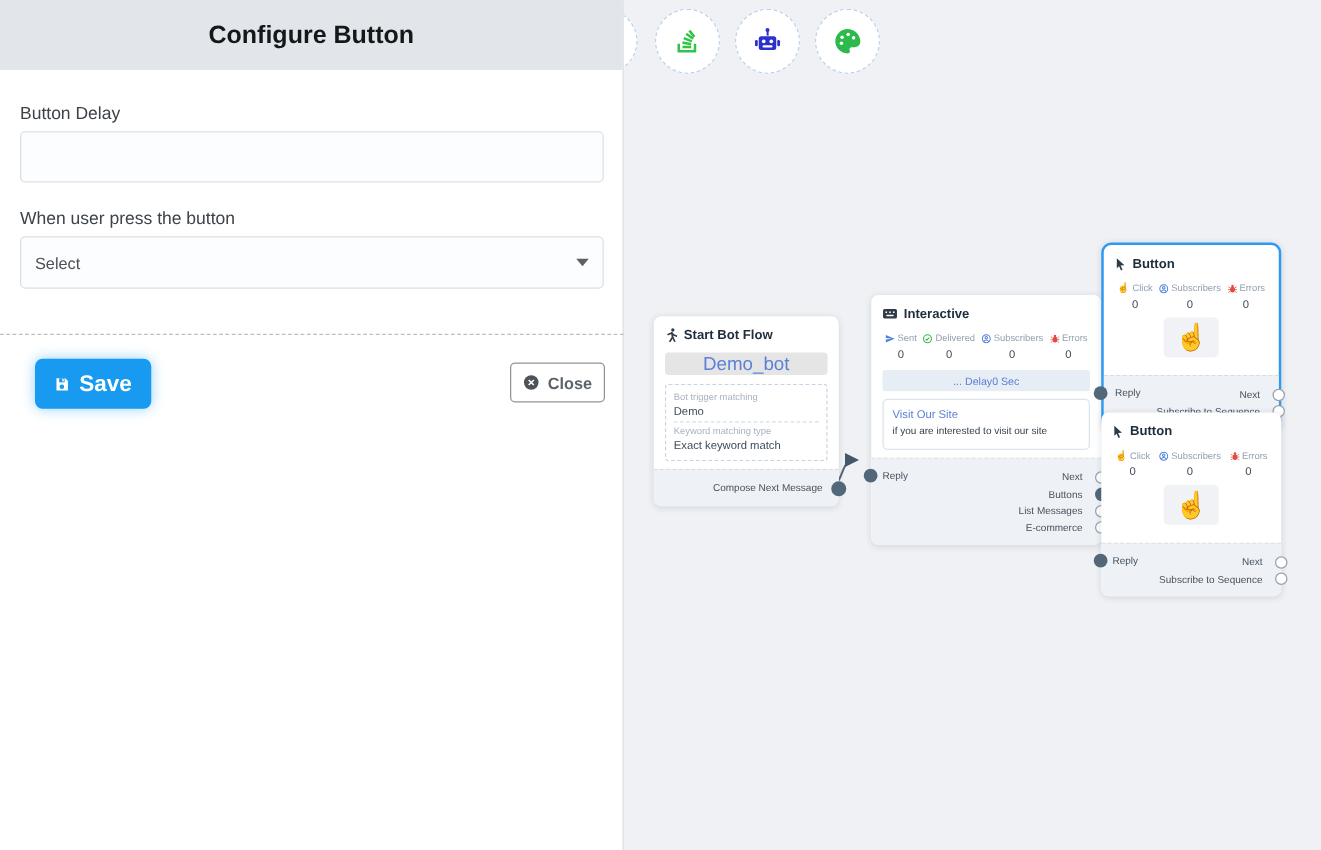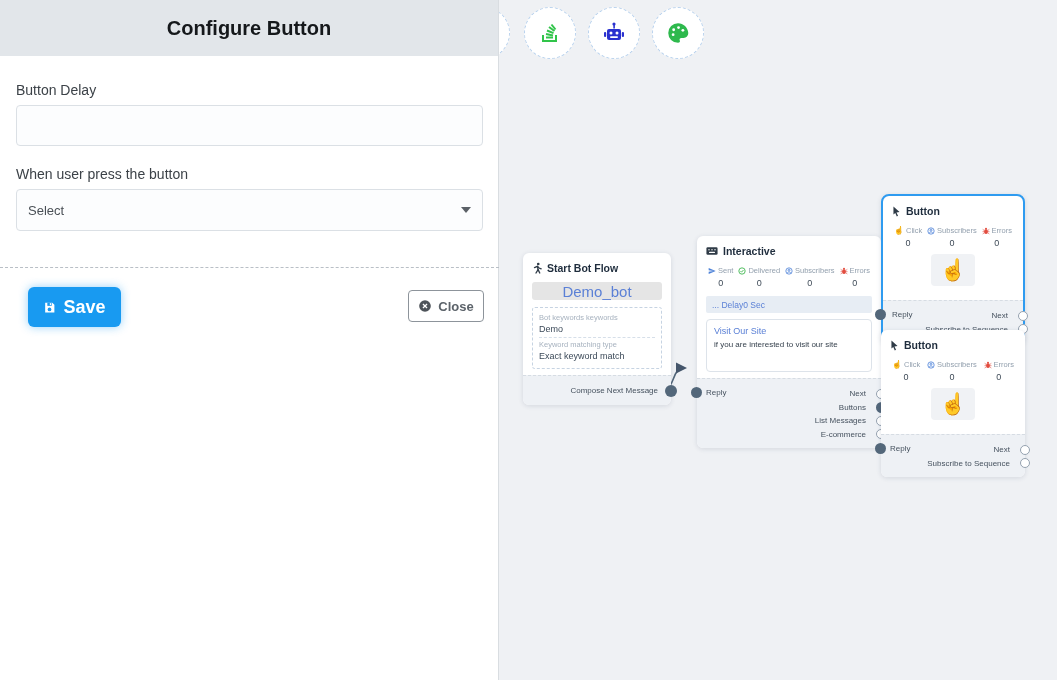--- a/index.html
+++ b/index.html
@@ -44,22 +44,22 @@
   .bot-pill { margin-top:8px; height:18px; background:#e5e5e5; border-radius:3px; color:#5b80d6; font-size:15px; display:flex; align-items:center; justify-content:center; }
   .fields-box { margin-top:7px; border:1px dashed #c6d3e2; border-radius:3px; padding:3px 6px 4px 6px; }
   .fgroup { padding:2px 0 3px 0; border-bottom:1px dashed #d6dfe9; }
   .fgroup:last-child { border-bottom:none; }
   .flabel { font-size:7.5px; color:#a7b2bf; }
   .fvalue { font-size:9px; color:#3c4a59; margin-top:2px; }
   .compose-footer { height:30px; display:flex; align-items:center; justify-content:flex-end; padding-right:13px; font-size:8px; color:#46525f; }
   .port-compose { position:absolute; right:-6px; top:50%; margin-top:-6px; width:12px; height:12px; border-radius:50%; background:#53677a; }
 
   
-  .delay-bar { margin-top:8px; height:17px; background:#e7edf4; border-radius:2px; display:flex; align-items:center; justify-content:flex-start; padding:0 6px; color:#5b80d6; font-size:8.5px; }
-  .msg-box { margin-top:6px; border:1px solid #dde3ea; border-radius:4px; padding:6px 7px 22px 7px; background:#fff; }
+  .delay-bar { margin-top:8px; height:17px; background:#e7edf4; border-radius:2px; display:flex; align-items:center; justify-content:center; padding:0 6px; color:#5b80d6; font-size:8.5px; }
+  .msg-box { margin-top:6px; border:1px solid #dde3ea; border-radius:4px; padding:6px 7px 10px 7px; background:#fff; }
   .msg-title { font-size:9px; color:#5b80d6; }
   .msg-body { font-size:8px; color:#37424e; margin-top:4px; }
 
   
   .hand-wrap { margin:6px auto 8px auto; width:44px; height:32px; background:#f0f2f5; border-radius:4px; display:flex; align-items:center; justify-content:center; }
   .hand-glyph { font-size:21px; color:#6f7b89; }
 
   .edge-layer { position:absolute; left:0; top:0; width:1057px; height:680px; z-index:1; pointer-events:none; }
   svg.ic { display:block; }
 </style>
@@ -127,21 +127,21 @@
           <path d="M3 6.5l3.5-1.5 2 2 2.5 1"></path>
           <path d="M6.5 5l.8 4-2.5 4"></path>
           <path d="M7.3 9l2 4"></path>
         </svg>
       </span>
       <span class="node-title">Start Bot Flow</span>
     </div>
     <div class="bot-pill">Demo_bot</div>
     <div class="fields-box">
       <div class="fgroup">
-        <div class="flabel">Bot keywords keywords</div>
+        <div class="flabel">Bot trigger matching</div>
         <div class="fvalue">Demo</div>
       </div>
       <div class="fgroup">
         <div class="flabel">Keyword matching type</div>
         <div class="fvalue">Exact keyword match</div>
       </div>
     </div>
   </div>
   <div class="node-footer compose-footer">
     <span>Compose Next Message</span>

